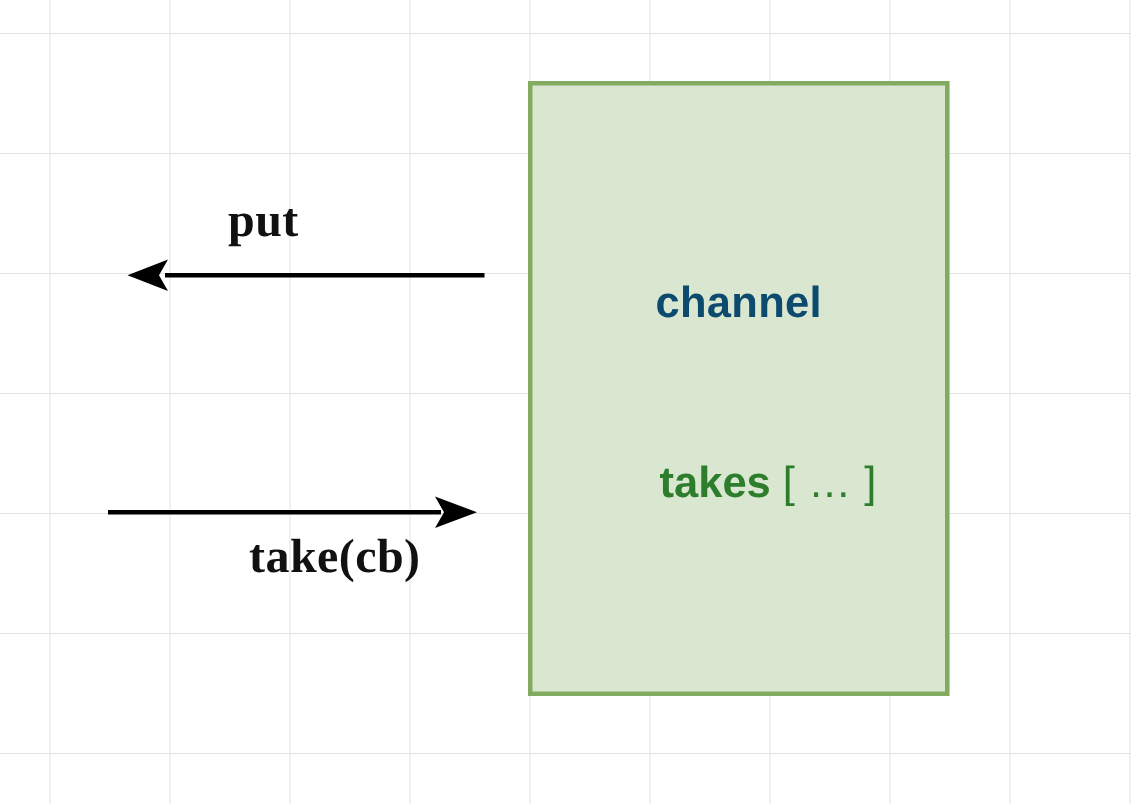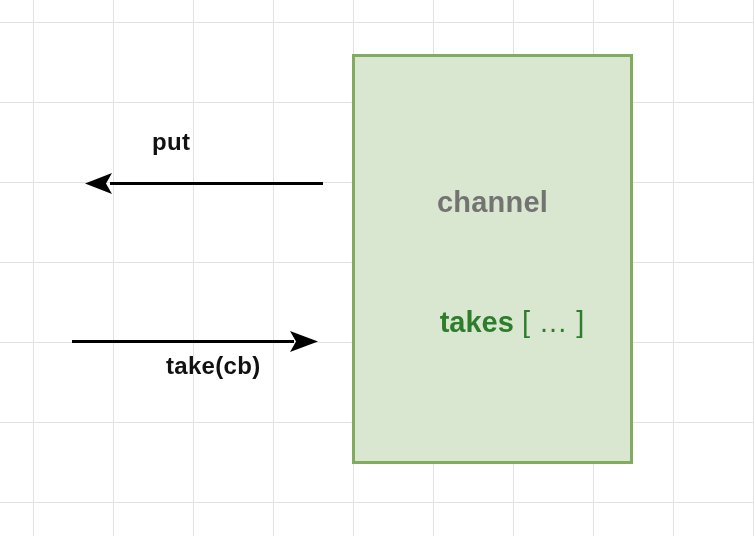--- a/index.html
+++ b/index.html
@@ -32,21 +32,21 @@
     box-sizing: border-box;
     background: #d9e7d0;
     border: 3px solid #82ab5f;
   }
   .channel-title {
     position: absolute;
     left: 0;
     right: 0;
     top: 131px;
     text-align: center;
-    color: #737373;
+    color: #0c4a6e;
     font-family: "Liberation Sans", sans-serif;
     font-size: 29px;
     font-weight: bold;
     letter-spacing: 0.2px;
     line-height: 1;
     white-space: nowrap;
   }
   .channel-takes {
     position: absolute;
     left: 0;
@@ -71,22 +71,22 @@
     position: absolute;
     overflow: visible;
   }
   #put-arrow-svg { left: 70px;  top: 168px; }
   #take-arrow-svg { left: 66px; top: 326px; }
 
   
   .arrow-label {
     position: absolute;
     color: #111111;
-    font-family: Liberation Sans, sans-serif;
-    font-size: 24px;
+    font-family: Liberation Serif, serif;
+    font-size: 32px;
     font-weight: bold;
     line-height: 1;
     white-space: nowrap;
     letter-spacing: 0.3px;
   }
   #put-label  { left: 152px; top: 130px; }
   #take-label { left: 154px; top: 354px; margin-left: 12px; }
 </style>
 </head>
 <body>

